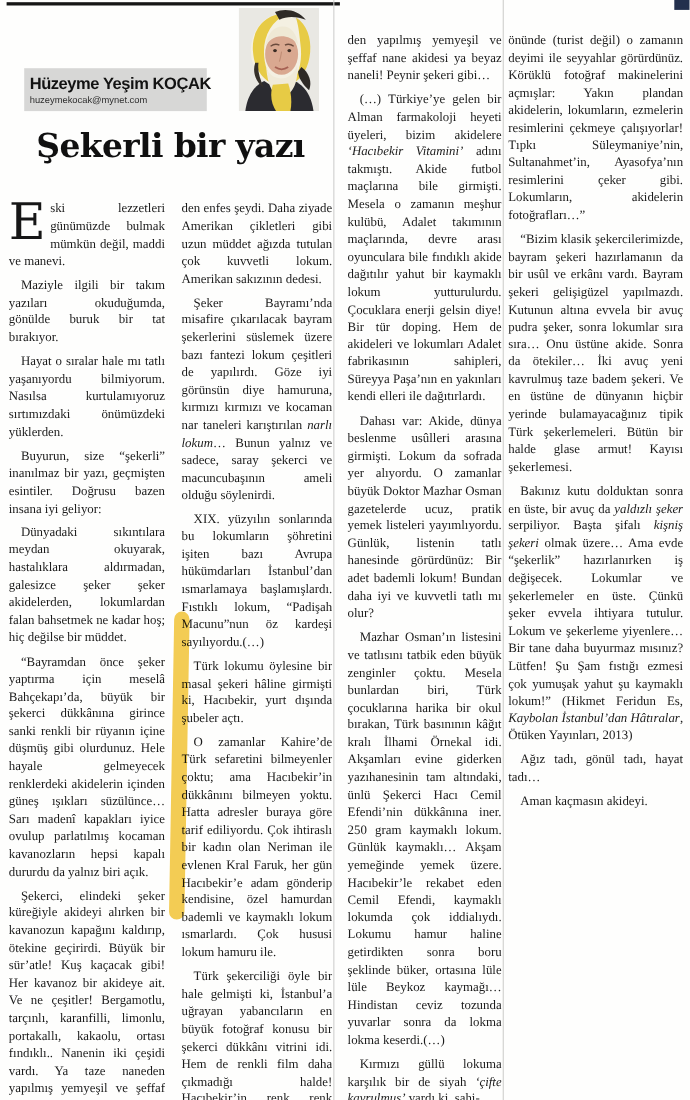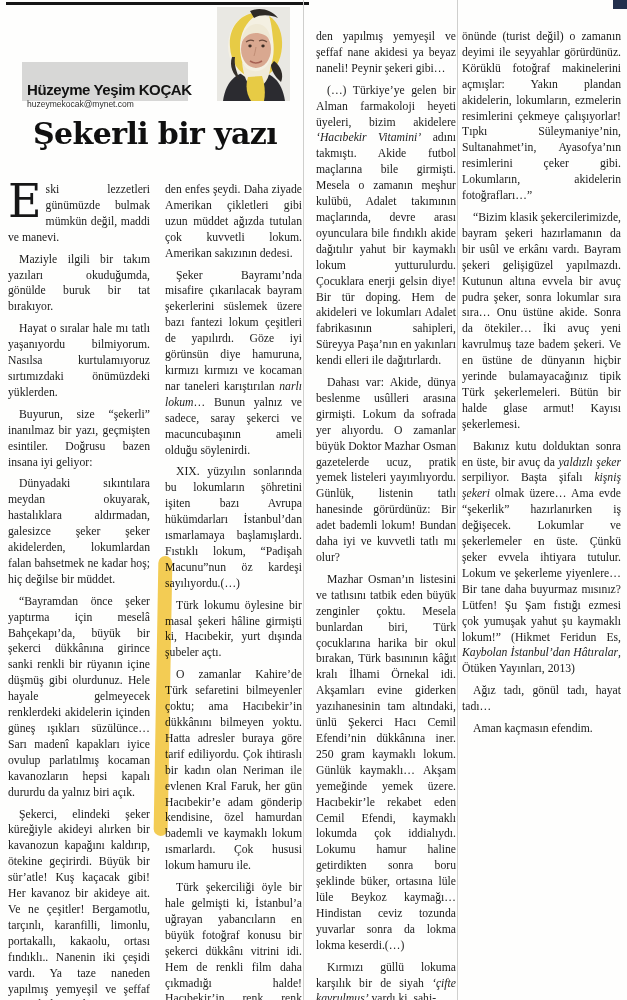--- a/index.html
+++ b/index.html
@@ -6,21 +6,21 @@
   body{
     width:627px;height:1000px;position:relative;overflow:hidden;
     background:#fefefd;
     font-family:"Liberation Serif","DejaVu Serif",serif;
     color:#1b1b1b;
   }
   .top-rule{position:absolute;left:6px;top:2px;width:303px;height:3px;background:#161616;}
   .corner-mark{position:absolute;left:613px;top:0;width:14px;height:9px;background:#23304d;}
   .author-box{
     position:absolute;left:22px;top:62px;width:166px;height:39px;
-    background:#d7d7d6;padding:19px 5px;box-sizing:border-box;
+    background:#d7d7d6;padding:6px 5px;box-sizing:border-box;
   }
   .author-name{
     font-family:"Liberation Sans",sans-serif;font-weight:bold;
     font-size:15px;letter-spacing:-0.4px;color:#121212;white-space:nowrap;
   }
   .author-email{
     font-family:"Liberation Sans",sans-serif;font-size:8.5px;color:#2e2e2e;margin-top:1px;
   }
   .photo{position:absolute;left:217px;top:7px;width:73px;height:94px;}
   .article-title{
@@ -112,16 +112,16 @@
     <p class="para"><span>(…) Türkiye’ye gelen bir Alman farmakoloji heyeti üyeleri, bizim akidelere </span><i>‘Hacıbekir Vitamini’</i><span> adını takmıştı. Akide futbol maçlarına bile girmişti. Mesela o zamanın meşhur kulübü, Adalet takımının maçlarında, devre arası oyunculara bile fındıklı akide dağıtılır yahut bir kaymaklı lokum yutturulurdu. Çocuklara enerji gelsin diye! Bir tür doping. Hem de akideleri ve lokumları Adalet fabrikasının sahipleri, Süreyya Paşa’nın en yakınları kendi elleri ile dağıtırlardı.</span></p>
     <p class="para"><span>Dahası var: Akide, dünya beslenme usûlleri arasına girmişti. Lokum da sofrada yer alıyordu. O zamanlar büyük Doktor Mazhar Osman gazetelerde ucuz, pratik yemek listeleri yayımlıyordu. Günlük, listenin tatlı hanesinde görürdünüz: Bir adet bademli lokum! Bundan daha iyi ve kuvvetli tatlı mı olur?</span></p>
     <p class="para"><span>Mazhar Osman’ın listesini ve tatlısını tatbik eden büyük zenginler çoktu. Mesela bunlardan biri, Türk çocuklarına harika bir okul bırakan, Türk basınının kâğıt kralı İlhami Örnekal idi. Akşamları evine giderken yazıhanesinin tam altındaki, ünlü Şekerci Hacı Cemil Efendi’nin dükkânına iner. 250 gram kaymaklı lokum. Günlük kaymaklı… Akşam yemeğinde yemek üzere. Hacıbekir’le rekabet eden Cemil Efendi, kaymaklı lokumda çok iddialıydı. Lokumu hamur haline getirdikten sonra boru şeklinde büker, ortasına lüle lüle Beykoz kaymağı… Hindistan ceviz tozunda yuvarlar sonra da lokma lokma keserdi.(…)</span></p>
     <p class="para"><span>Kırmızı güllü lokuma karşılık bir de siyah </span><i>‘çifte kavrulmuş’</i><span> vardı ki, sahi-</span></p>
   </div>
 <div class="col col-4">
     <p class="para first"><span>önünde (turist değil) o zamanın deyimi ile seyyahlar görürdünüz. Körüklü fotoğraf makinelerini açmışlar: Yakın plandan akidelerin, lokumların, ezmelerin resimlerini çekmeye çalışıyorlar! Tıpkı Süleymaniye’nin, Sultanahmet’in, Ayasofya’nın resimlerini çeker gibi. Lokumların, akidelerin fotoğrafları…”</span></p>
     <p class="para"><span>“Bizim klasik şekercilerimizde, bayram şekeri hazırlamanın da bir usûl ve erkânı vardı. Bayram şekeri gelişigüzel yapılmazdı. Kutunun altına evvela bir avuç pudra şeker, sonra lokumlar sıra sıra… Onu üstüne akide. Sonra da ötekiler… İki avuç yeni kavrulmuş taze badem şekeri. Ve en üstüne de dünyanın hiçbir yerinde bulamayacağınız tipik Türk şekerlemeleri. Bütün bir halde glase armut! Kayısı şekerlemesi.</span></p>
     <p class="para"><span>Bakınız kutu dolduktan sonra en üste, bir avuç da </span><i>yaldızlı şeker</i><span> serpiliyor. Başta şifalı </span><i>kişniş şekeri</i><span> olmak üzere… Ama evde “şekerlik” hazırlanırken iş değişecek. Lokumlar ve şekerlemeler en üste. Çünkü şeker evvela ihtiyara tutulur. Lokum ve şekerleme yiyenlere… Bir tane daha buyurmaz mısınız? Lütfen! Şu Şam fıstığı ezmesi çok yumuşak yahut şu kaymaklı lokum!” (Hikmet Feridun Es, </span><i>Kaybolan İstanbul’dan Hâtıralar</i><span>, Ötüken Yayınları, 2013)</span></p>
     <p class="para"><span>Ağız tadı, gönül tadı, hayat tadı…</span></p>
-    <p class="para"><span>Aman kaçmasın efendim.</span></p>
+    <p class="para"><span>Aman kaçmasın akideyi.</span></p>
   </div>
 
 <div class="marker"></div>
 
 </body></html>

